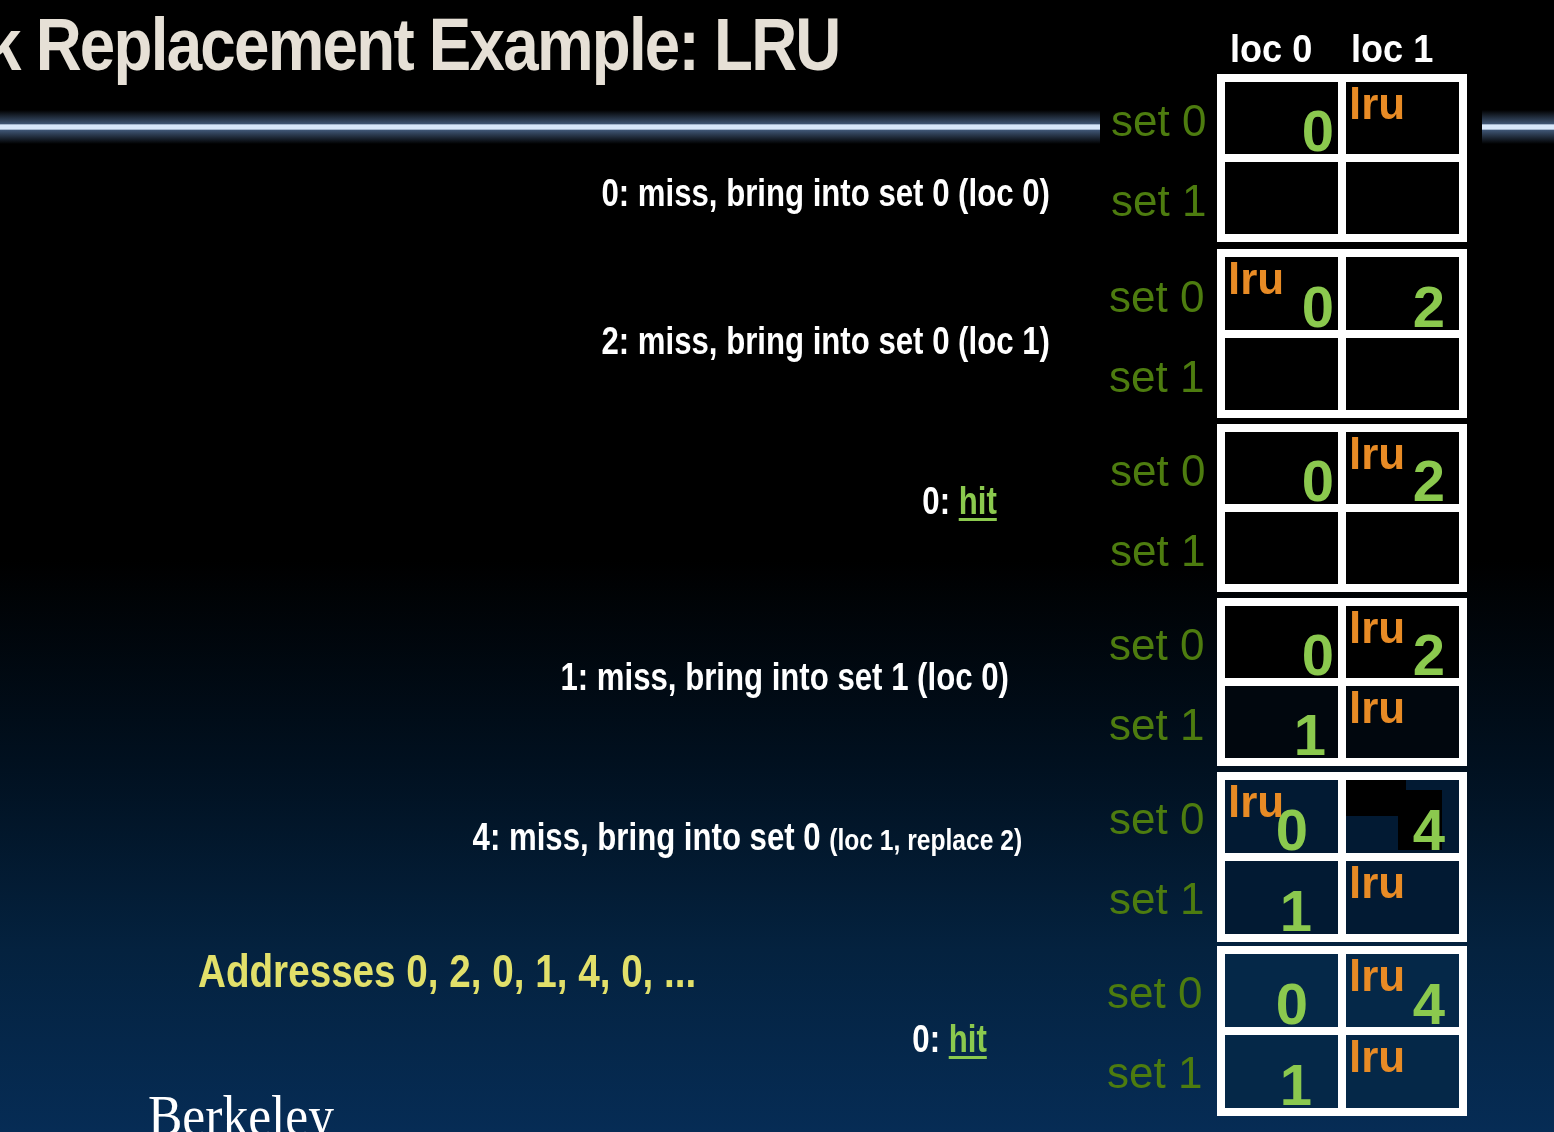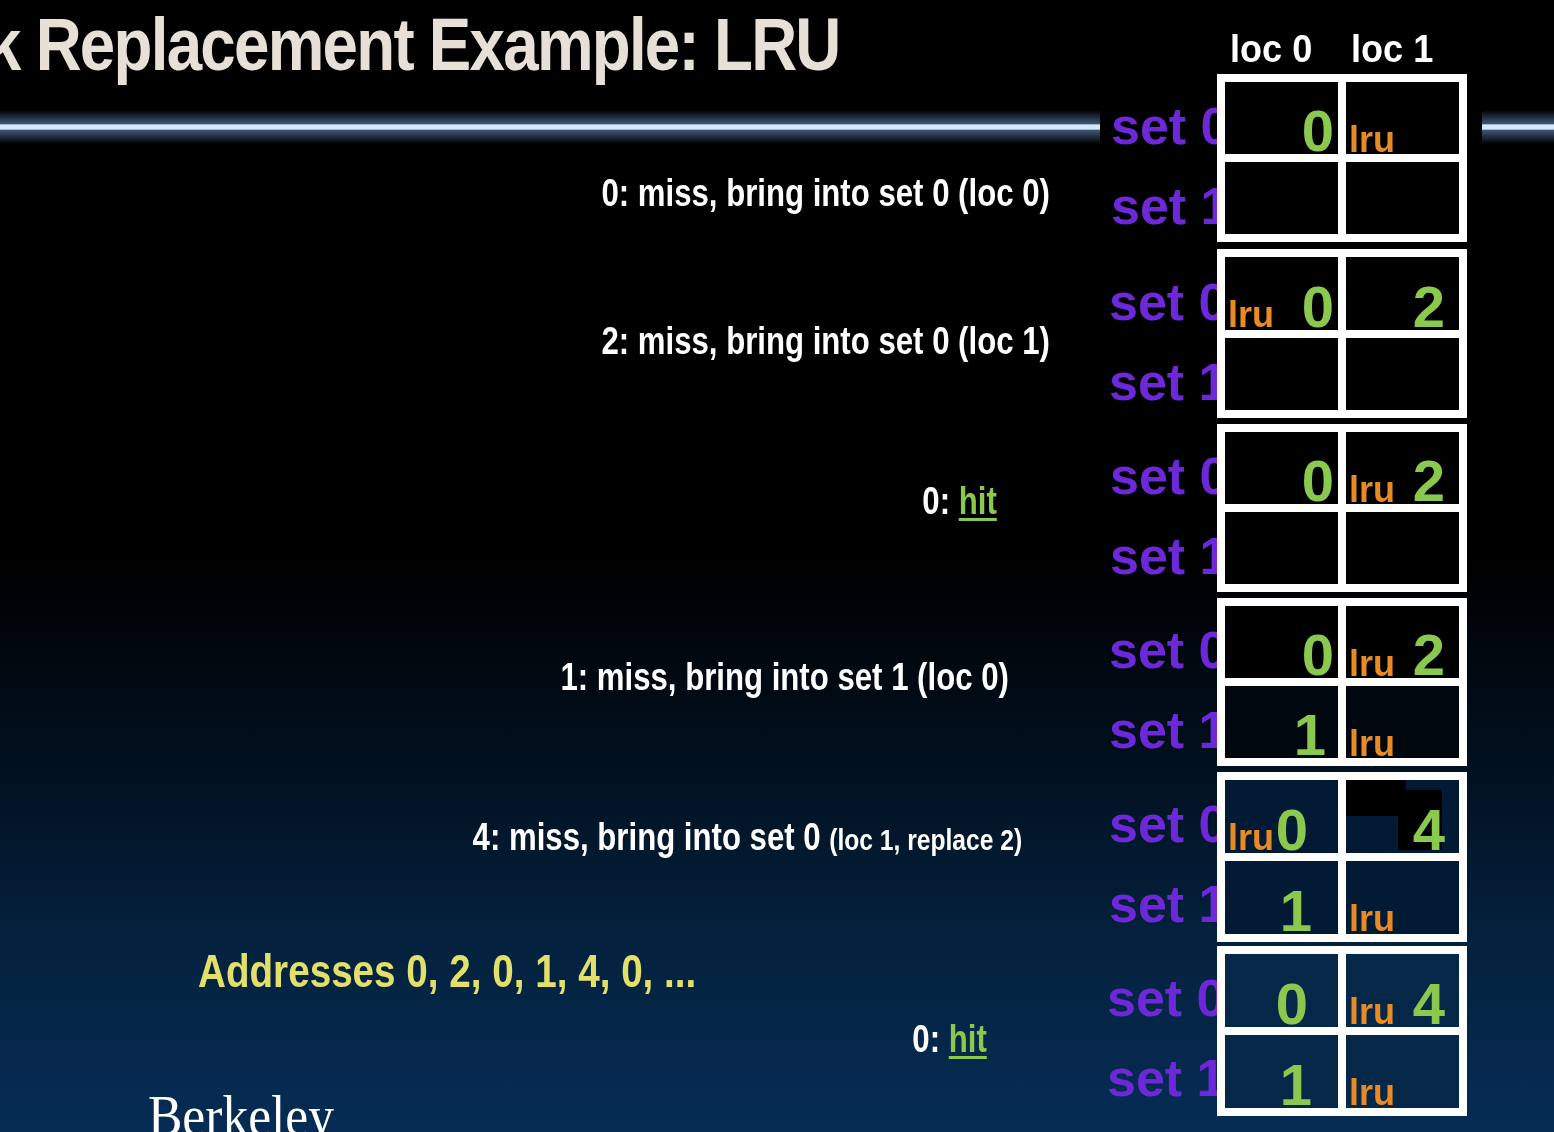--- a/index.html
+++ b/index.html
@@ -44,26 +44,26 @@
   }
   .cell { position: relative; background: rgba(0,0,0,0.0); overflow: visible; }
   .cell.blk { background: #000; }
   .cell.navy { background: #021a33; }
   .cell.navy2 { background: #052848; }
   .val {
     position: absolute; right: 4px; bottom: -6px; font-weight: bold; font-size: 58px;
     color: #8bc94e; line-height: 1;
   }
   .lru {
-    position: absolute; left: 3px; top: 0px; font-weight: bold; font-size: 36px;
-    color: #e88b25; line-height: 1; margin-top: 40px;
+    position: absolute; left: 3px; top: 0px; font-weight: bold; font-size: 44px;
+    color: #e88b25; line-height: 1;
   }
   .patch { position: absolute; background: #000; }
   .setlbl {
-    position: absolute; font-weight: bold; font-size: 52px; color: #6d28d9; white-space: nowrap;
+    position: absolute; font-weight: normal; font-size: 44px; color: #4d7c0f; white-space: nowrap;
   }
 </style>
 </head>
 <body>
 
 <div class="title">k Replacement Example: LRU</div>
 <div class="rule"></div>
 <div class="rule-mask"></div>
 
 <div class="col-head" style="left:1230px;">loc 0</div>

